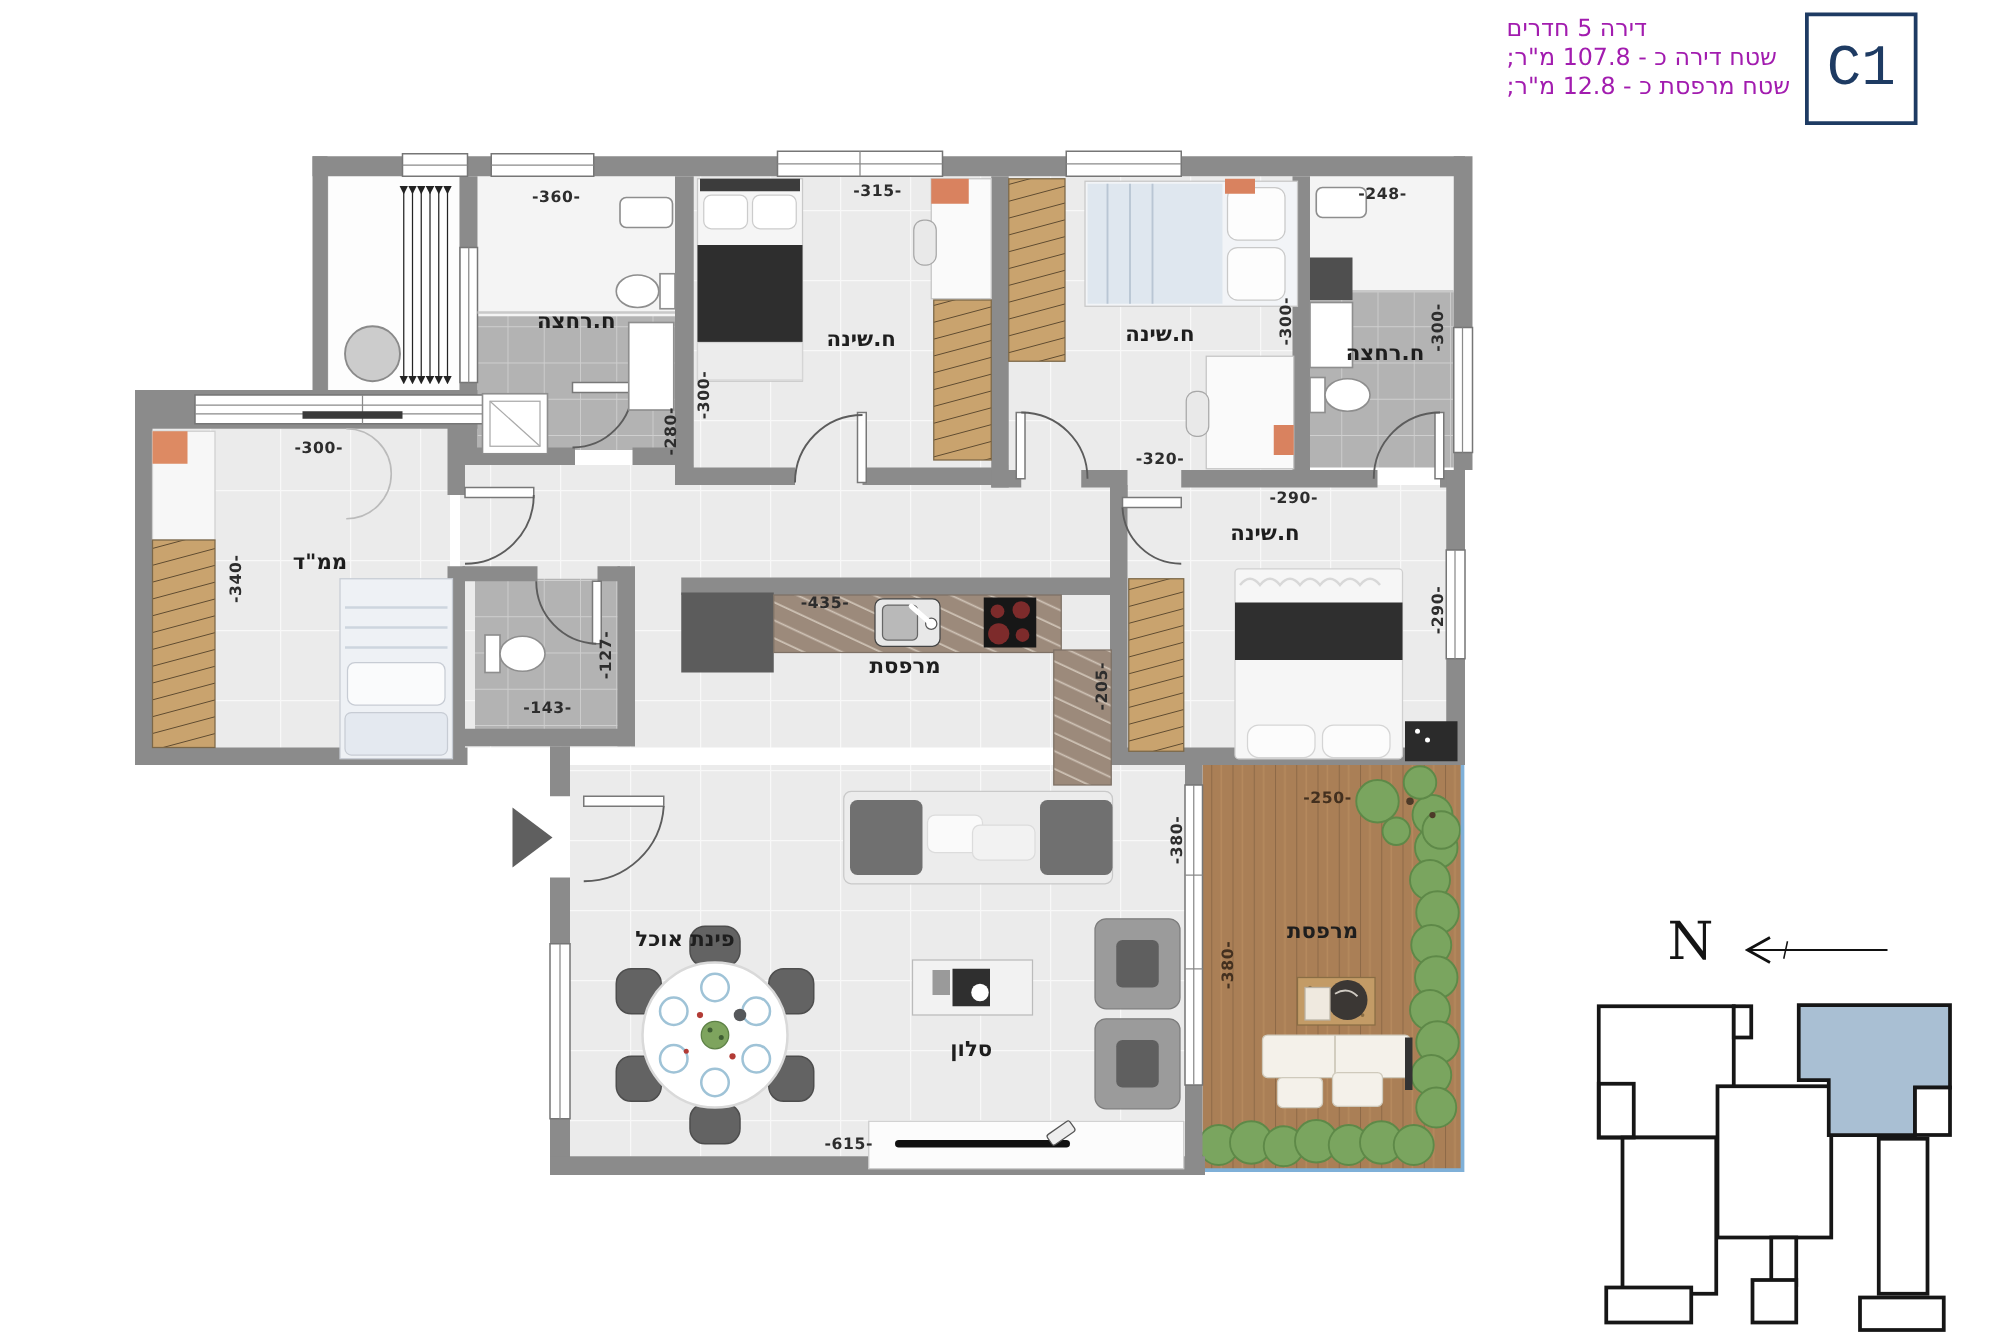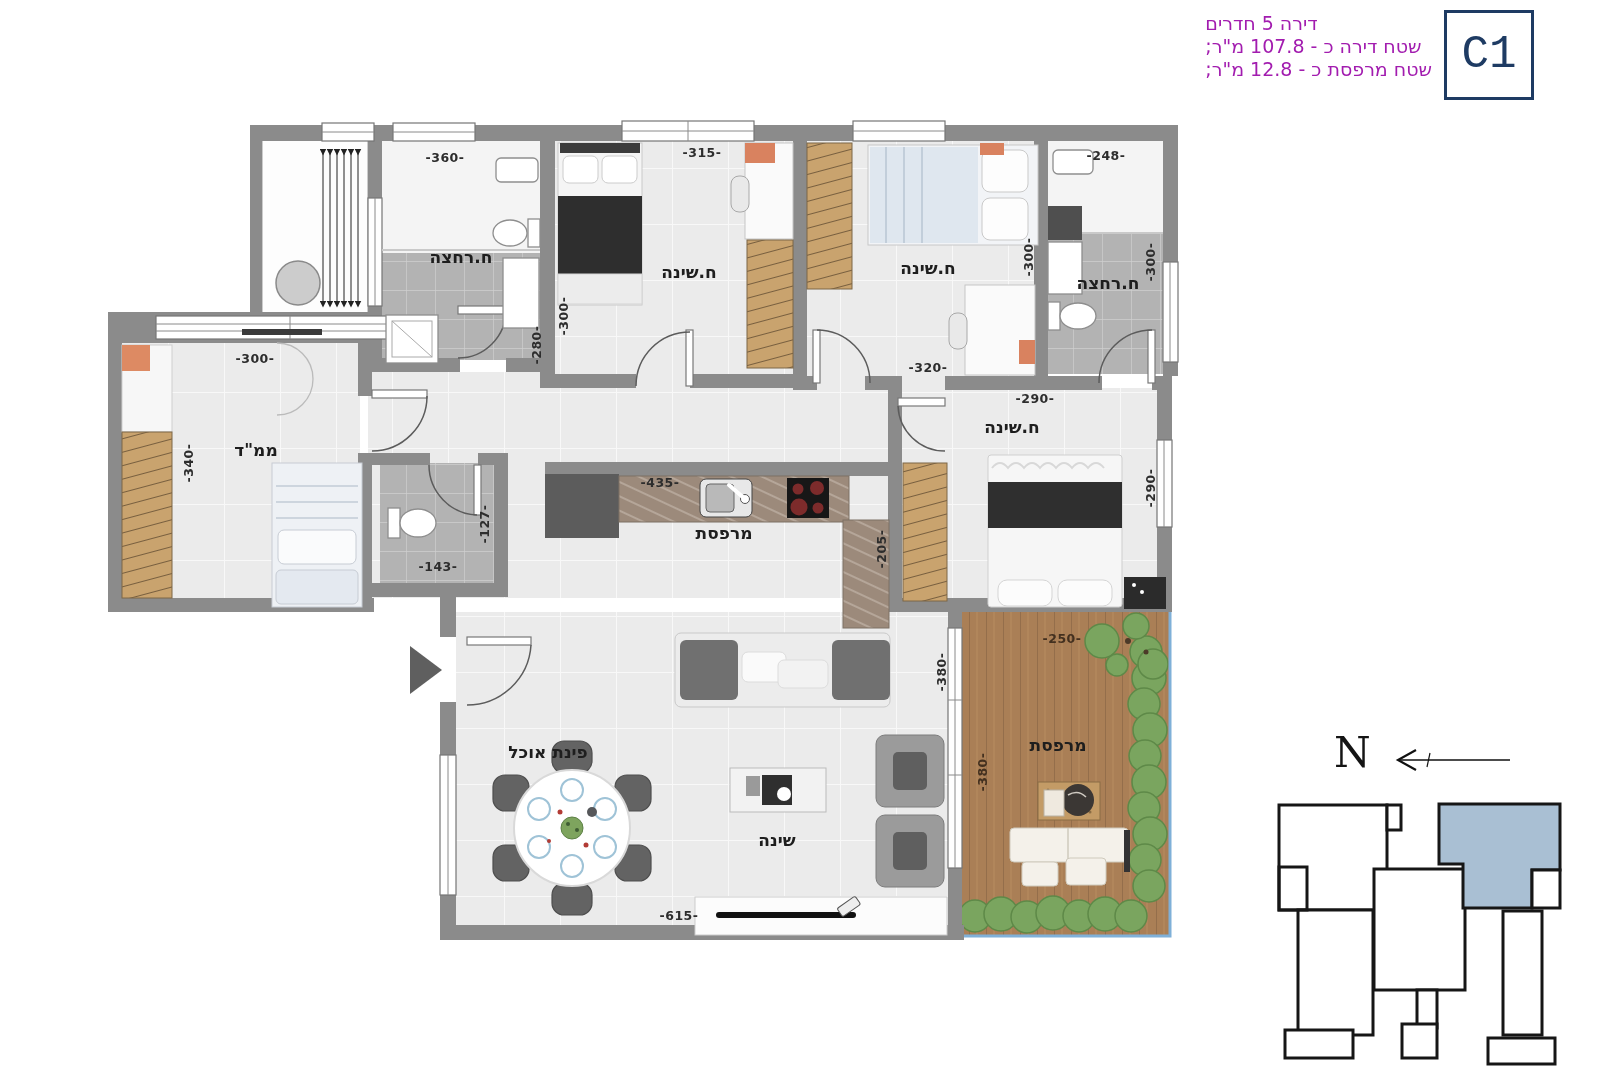--- a/index.html
+++ b/index.html
@@ -362,21 +362,21 @@
   </svg>
 
   <div class="rlabel" style="left:461px;top:257px" dir="rtl">ח.רחצה</div>
   <div class="rlabel" style="left:689px;top:272px" dir="rtl">ח.שינה</div>
   <div class="rlabel" style="left:928px;top:268px" dir="rtl">ח.שינה</div>
   <div class="rlabel" style="left:1108px;top:283px" dir="rtl">ח.רחצה</div>
   <div class="rlabel" style="left:256px;top:450px" dir="rtl">ממ"ד</div>
   <div class="rlabel" style="left:1012px;top:427px" dir="rtl">ח.שינה</div>
   <div class="rlabel" style="left:724px;top:533px" dir="rtl">מרפסת</div>
   <div class="rlabel" style="left:548px;top:752px" dir="rtl">פינת אוכל</div>
-  <div class="rlabel" style="left:777px;top:840px" dir="rtl">שינה</div>
+  <div class="rlabel" style="left:777px;top:840px" dir="rtl">סלון</div>
   <div class="rlabel" style="left:1058px;top:745px" dir="rtl">מרפסת</div>
 
   <div class="dim" style="left:445px;top:157px">-360-</div>
   <div class="dim" style="left:702px;top:152px">-315-</div>
   <div class="dim" style="left:1106px;top:155px">-248-</div>
   <div class="dim v" style="left:563px;top:316px">-300-</div>
   <div class="dim v" style="left:536px;top:345px">-280-</div>
   <div class="dim v" style="left:1028px;top:257px">-300-</div>
   <div class="dim" style="left:928px;top:367px">-320-</div>
   <div class="dim v" style="left:1150px;top:262px">-300-</div>

